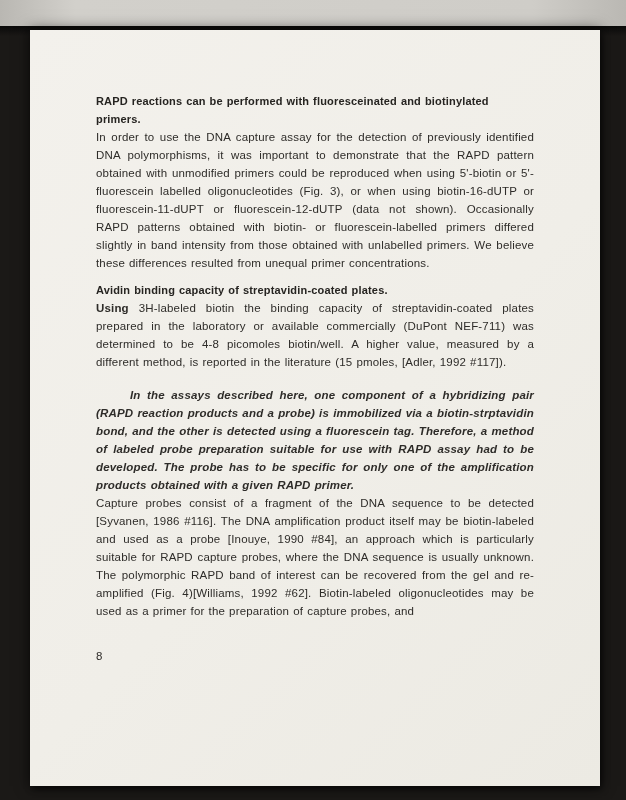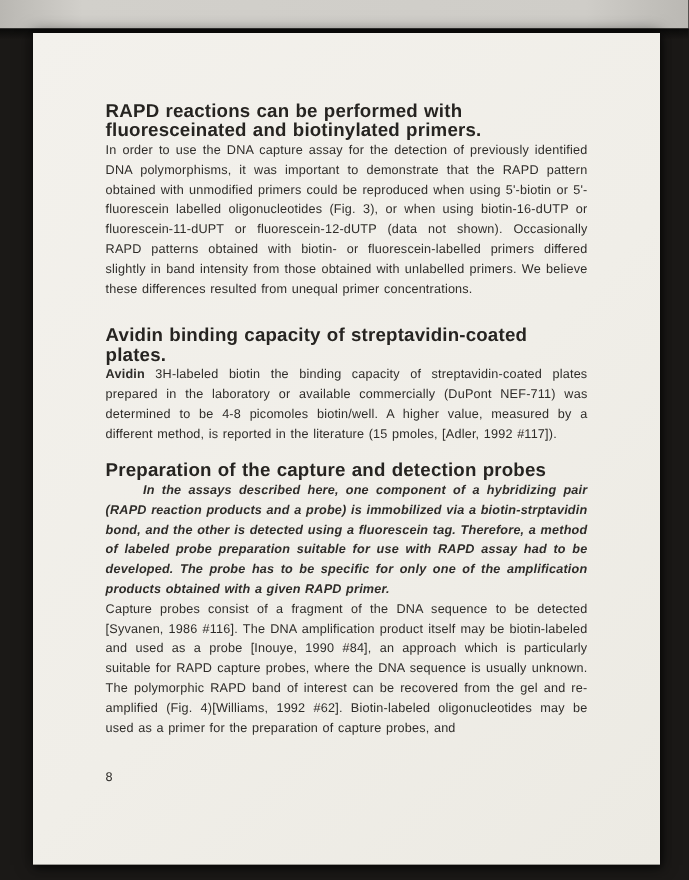--- a/index.html
+++ b/index.html
@@ -45,30 +45,30 @@
     width: 438px;
     color: #2e2c29;
     font-size: 11.5px;
     line-height: 18px;
     letter-spacing: 0.015em;
     word-spacing: 0.06em;
     text-align: justify;
   }
   .content h3 {
     margin: 0;
-    font-size: 17px;
+    font-size: 11px;
     line-height: 18px;
     font-weight: bold;
     color: #262421;
     text-align: left;
   }
   .content p {
     margin: 0;
   }
-  .sec-avidin { margin-top: 24px; }
+  .sec-avidin { margin-top: 9px; }
   .sec-probes { margin-top: 15px; }
   .italic-para {
     font-style: italic;
     text-indent: 34px;
     font-weight: bold;
   }
   .lead-word { font-weight: bold; }
   .page-number {
     margin-top: 27px;
     text-align: left;
@@ -85,25 +85,24 @@
 <div class="paper">
   <div class="content">
 
     <section class="sec-rapd">
       <h3>RAPD reactions can be performed with fluoresceinated and biotinylated primers.</h3>
       <p>In order to use the DNA capture assay for the detection of previously identified DNA polymorphisms, it was important to demonstrate that the RAPD pattern obtained with unmodified primers could be reproduced when using 5'-biotin or 5'-fluorescein labelled oligonucleotides (Fig. 3), or when using biotin-16-dUTP or fluorescein-11-dUPT or fluorescein-12-dUTP (data not shown). Occasionally RAPD patterns obtained with biotin- or fluorescein-labelled primers differed slightly in band intensity from those obtained with unlabelled primers.  We believe these differences resulted from unequal primer concentrations.</p>
     </section>
 
     <section class="sec-avidin">
       <h3>Avidin binding capacity of streptavidin-coated plates.</h3>
-      <p><span class="lead-word">Avidin</span><span> 3H-labeled biotin the binding capacity of streptavidin-coated plates prepared in the laboratory or available commercially (DuPont NEF-711) was determined to be 4-8 picomoles biotin/well. A higher value, measured by a different method, is reported in the literature (15 pmoles, [Adler, 1992 #117]).</span></p>
+      <p><span class="lead-word">Using</span><span> 3H-labeled biotin the binding capacity of streptavidin-coated plates prepared in the laboratory or available commercially (DuPont NEF-711) was determined to be 4-8 picomoles biotin/well. A higher value, measured by a different method, is reported in the literature (15 pmoles, [Adler, 1992 #117]).</span></p>
     </section>
 
     <section class="sec-probes">
-      <h3>Preparation of the capture and detection probes</h3>
       <p class="italic-para">In the assays described here, one component of a hybridizing pair (RAPD reaction products and a probe) is immobilized via a biotin-strptavidin bond, and the other is detected using a fluorescein tag.  Therefore, a method of labeled probe preparation suitable for use with RAPD assay had to be developed.  The probe has to be specific for only one of the amplification products obtained with a given RAPD primer.</p>
       <p>Capture probes consist of a fragment of the DNA sequence to be detected [Syvanen, 1986 #116].  The DNA amplification product itself may be biotin-labeled and used as a probe [Inouye, 1990 #84], an approach which is particularly suitable for RAPD capture probes, where the DNA sequence is usually unknown.  The polymorphic RAPD band of interest can be recovered from the gel and re-amplified (Fig. 4)[Williams, 1992 #62].  Biotin-labeled oligonucleotides may be used as a primer for the preparation of capture probes, and</p>
     </section>
 
     <div class="page-number">8</div>
 
   </div>
 </div>
 
 </body></html>

